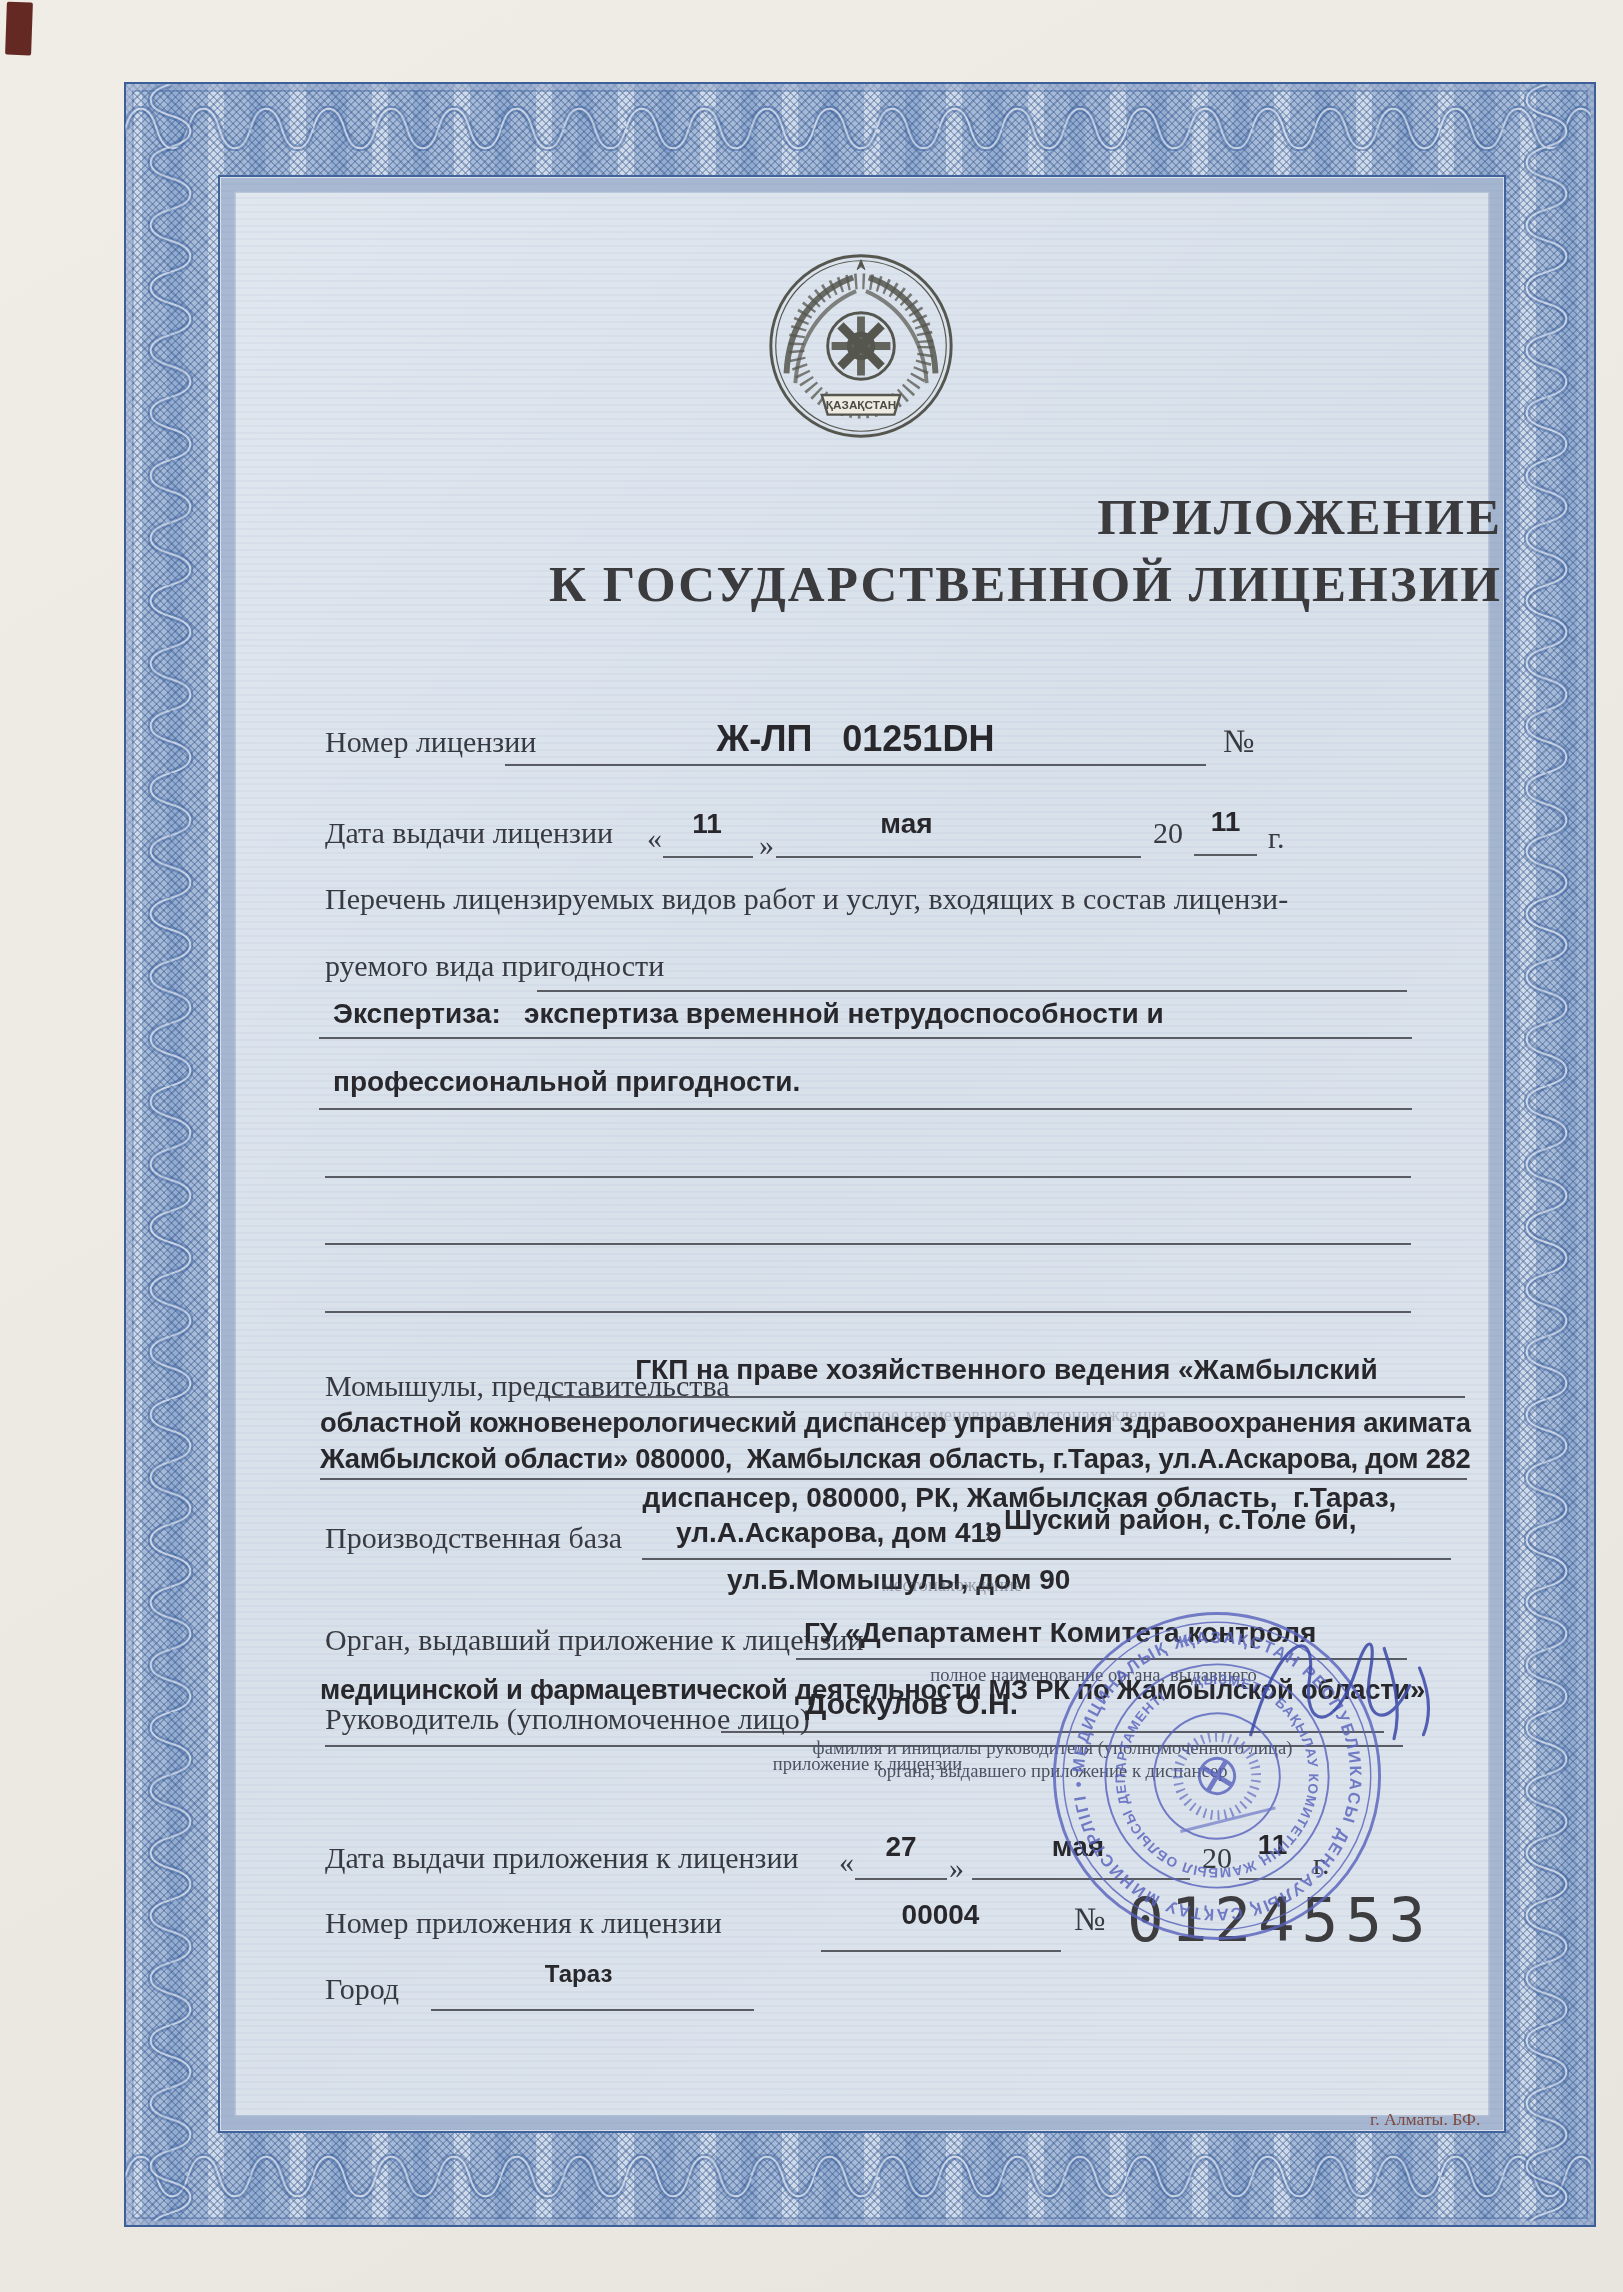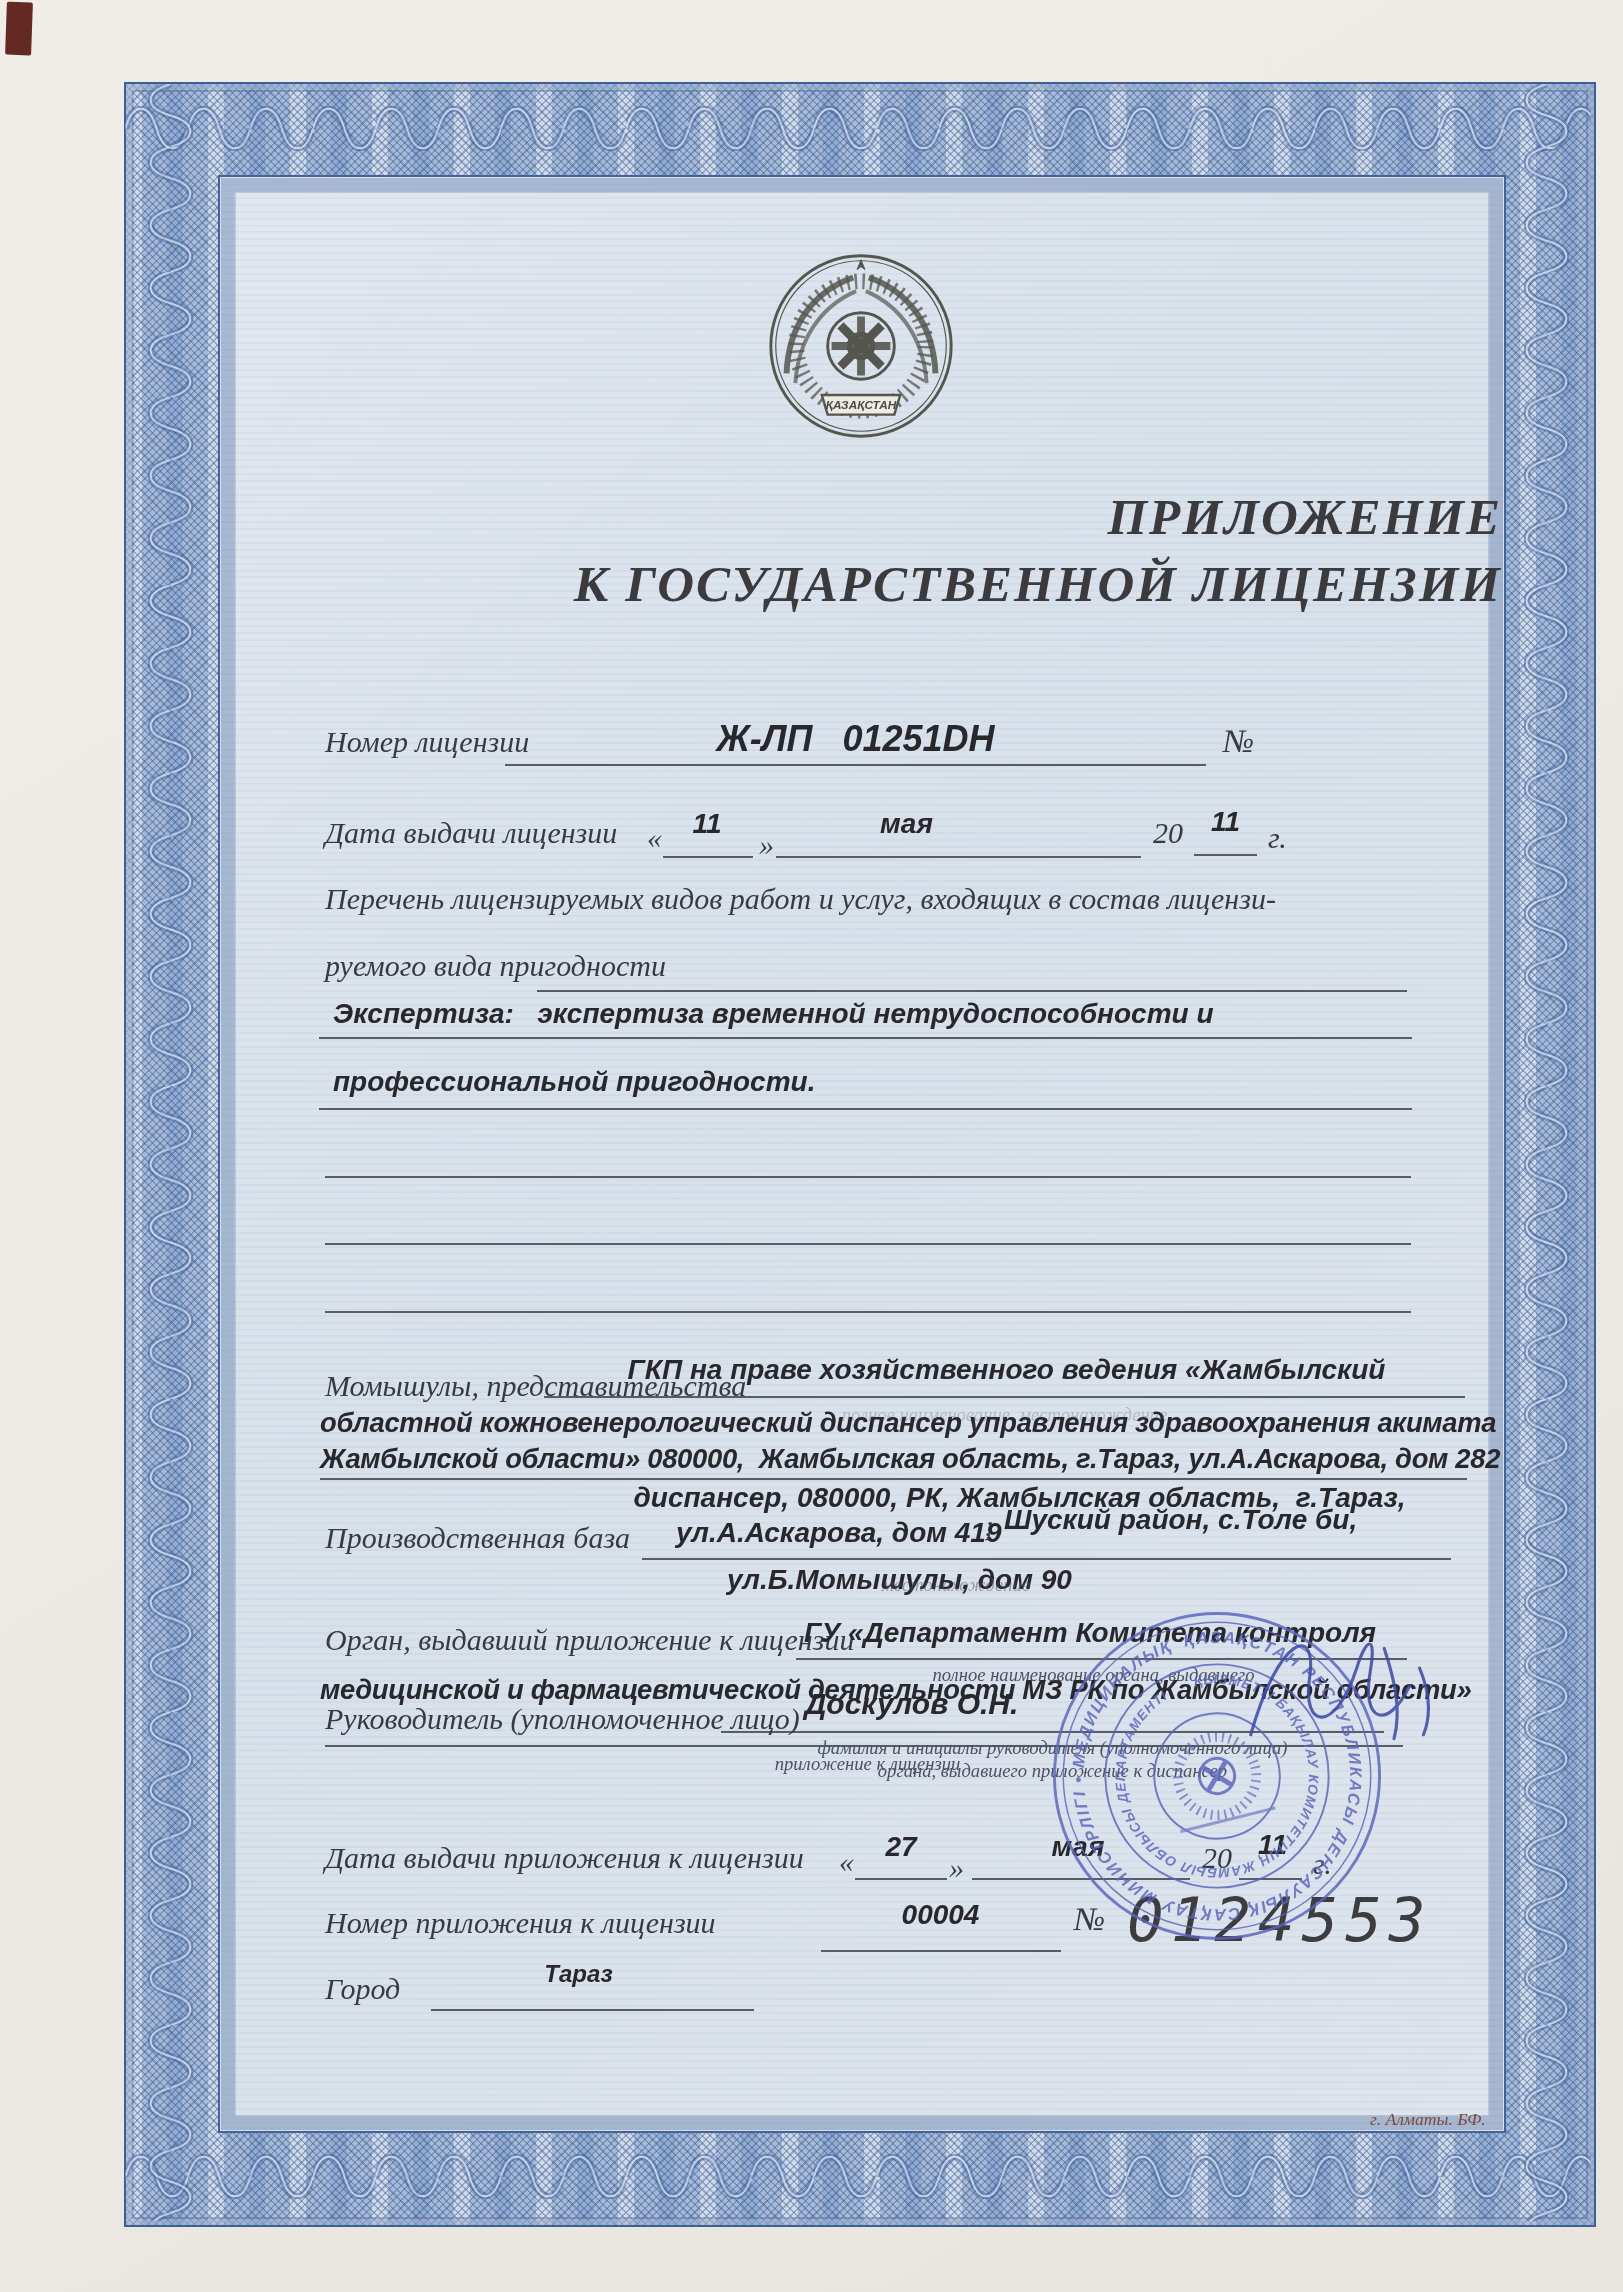--- a/index.html
+++ b/index.html
@@ -1,18 +1,18 @@
 <!DOCTYPE html>
 <html><head>
 <meta charset="utf-8">
 <style>
   html,body{margin:0;padding:0;background:#c9c7c0;}
   .page{position:relative;width:1623px;height:2293px;overflow:hidden;
         background:linear-gradient(150deg,#efede6 0%,#ebe9e1 55%,#e7e5dd 100%);
-        font-family:"Liberation Serif",serif;font-style:italic;}
+        font-family:"Liberation Serif",serif;}
   .abs{position:absolute;}
   .lbl{font-family:"Liberation Serif",serif;font-size:30px;color:#383a41;white-space:nowrap;z-index:3;}
   .val{font-family:"Liberation Sans",sans-serif;font-weight:700;font-size:28px;color:#28282c;white-space:pre;z-index:3;}
   .val-wide{font-size:27.4px;letter-spacing:-0.3px;}
   .rule{border-bottom:2px solid #595c62;height:0;z-index:2;}
   .cap{font-family:"Liberation Serif",serif;font-size:18.6px;color:#4d5263;text-align:center;white-space:nowrap;z-index:3;}
   .ghost{opacity:.28;}
   .center{text-align:center;}
   .title{font-family:"Liberation Serif",serif;font-weight:700;font-size:51px;letter-spacing:2px;
          color:#3b3b3e;text-align:right;white-space:nowrap;z-index:3;}

